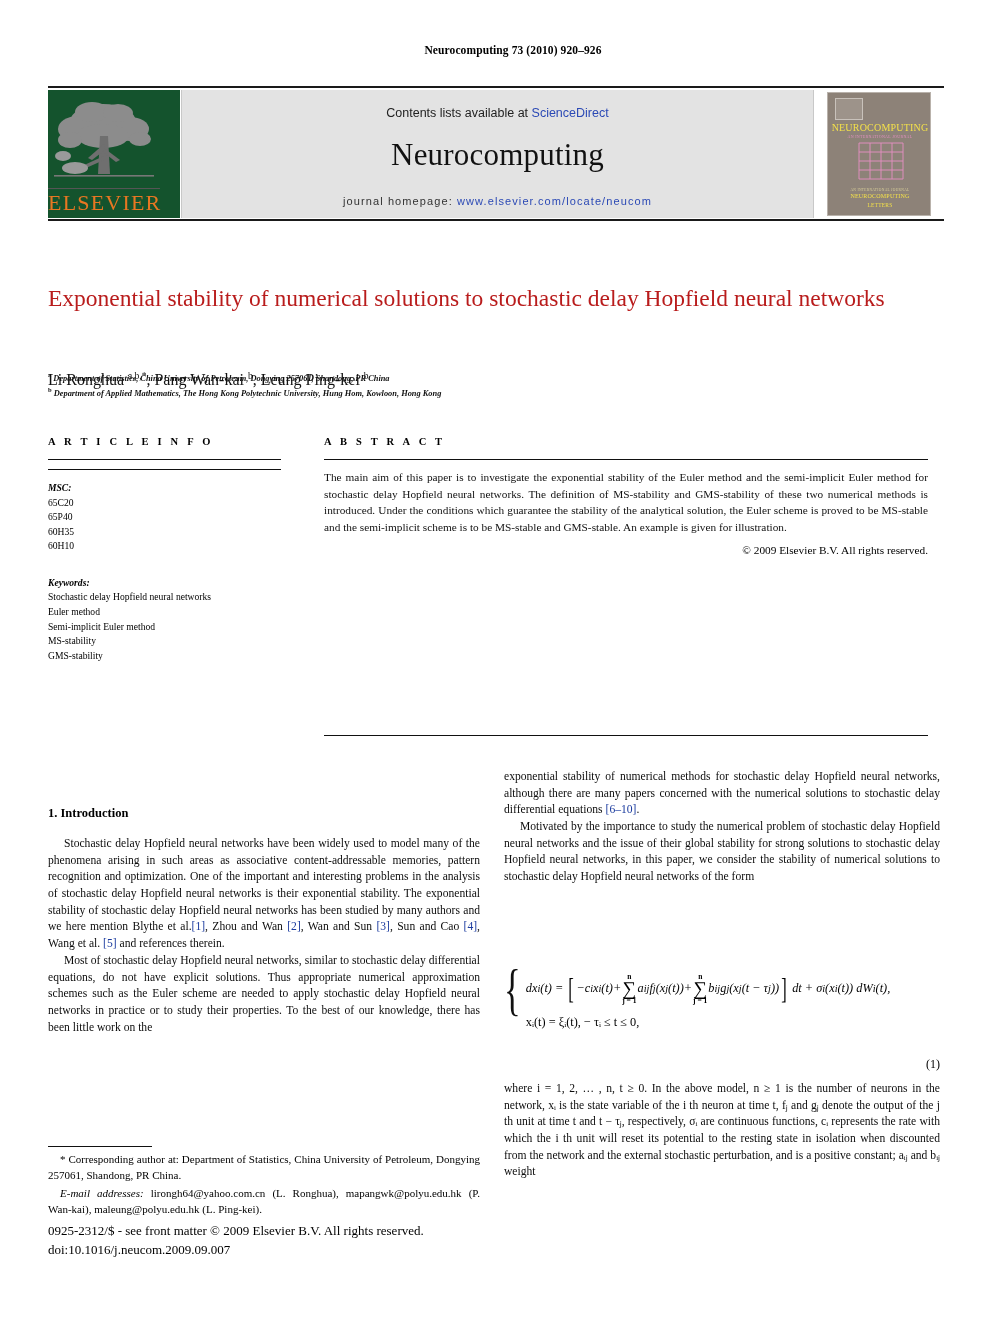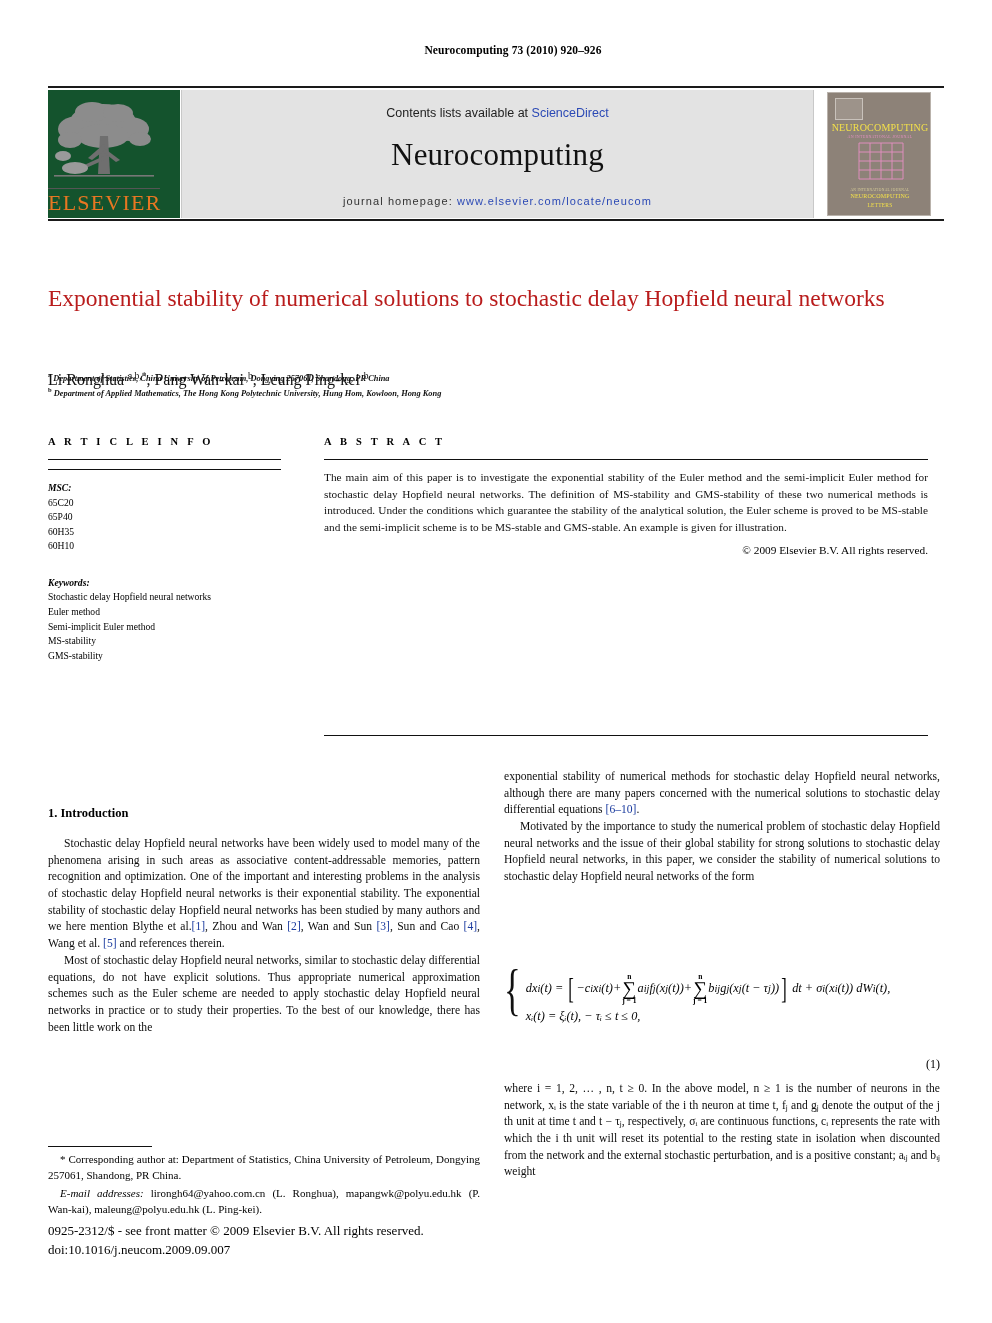--- a/index.html
+++ b/index.html
@@ -171,21 +171,21 @@
     font-family:"Liberation Serif", serif;
   }
   .eqn-row { display:flex; align-items:stretch; }
   .brace {
     font-size:58px; line-height:.85; font-weight:300;
     transform:scaleX(.6); transform-origin:left center;
     margin-right:-6px; color:#111;
   }
   .eqn-lines { padding-top:6px; }
   .eqn-line1 { font-size:12.3px; white-space:nowrap; display:flex; align-items:center; font-style:italic; }
-  .eqn-line2 { font-size:12.3px; margin-top:4px; font-style:italic; }
+  .eqn-line2 { font-size:12.3px; margin-top:10px; }
   .bigbr { font-size:30px; font-style:normal; transform:scaleX(.55); display:inline-block; }
   .sum { display:inline-flex; flex-direction:column; align-items:center; font-style:normal;
          margin:0 1px; line-height:1; position:relative; top:1px; }
   .sum .lim { font-size:7.5px; font-weight:bold; }
   .sum .sig { font-size:19px; line-height:.85; }
   .eqn-num {
     position:absolute; right:0; top:92px; font-size:12px;
   }
 </style>
 </head>

